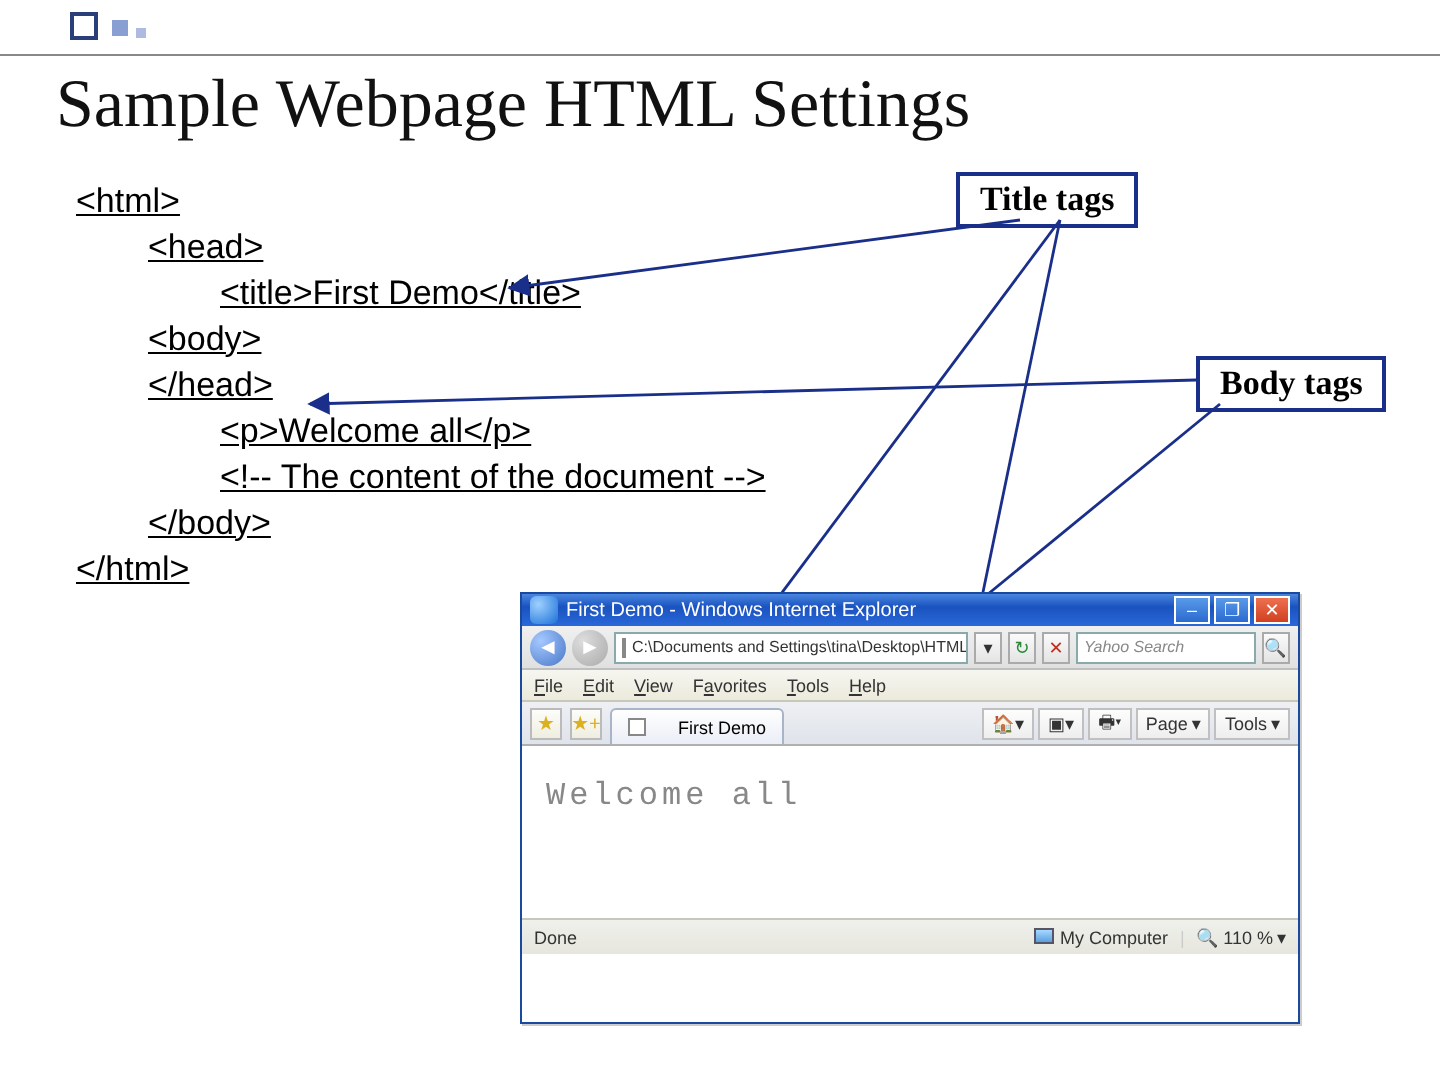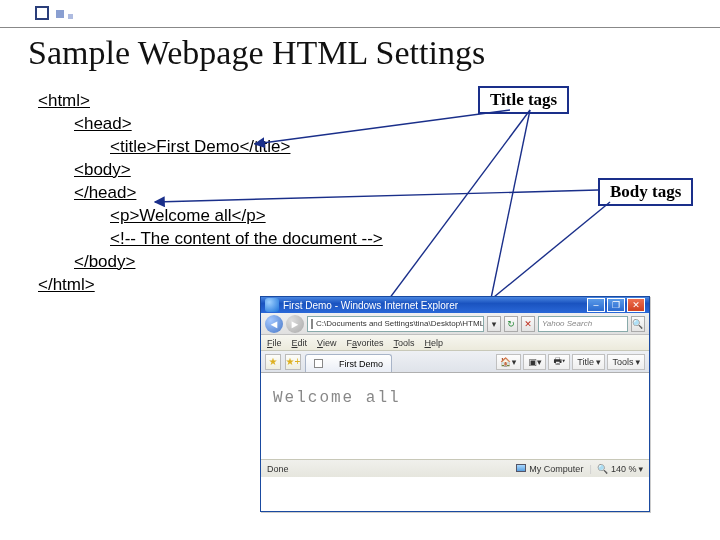--- a/index.html
+++ b/index.html
@@ -358,34 +358,34 @@
     <span class="fav-btn">★</span>
     <span class="fav-btn">★+</span>
     <div class="tab">
       <span class="page-icon"></span>
       <span>First Demo</span>
     </div>
     <div class="tab-tools">
       <span class="tool-btn">🏠▾</span>
       <span class="tool-btn">▣▾</span>
       <span class="tool-btn">🖶▾</span>
-      <span class="tool-btn"><span>Title</span> ▾</span>
+      <span class="tool-btn"><span>Page</span> ▾</span>
       <span class="tool-btn"><span>Tools</span> ▾</span>
     </div>
   </div>
   <div class="b-content">
     <span>Welcome all</span>
   </div>
   <div class="b-status">
     <span>Done</span>
     <span class="flex"></span>
     <span class="zone">
       <span class="mon-icon"></span>
       <span>My Computer</span>
     </span>
     <span style="color:#ccc">|</span>
     <span class="zoom">
       <span>🔍</span>
-      <span>140 %</span>
+      <span>110 %</span>
       <span>▾</span>
     </span>
   </div>
 </div>
 
 </body></html>

